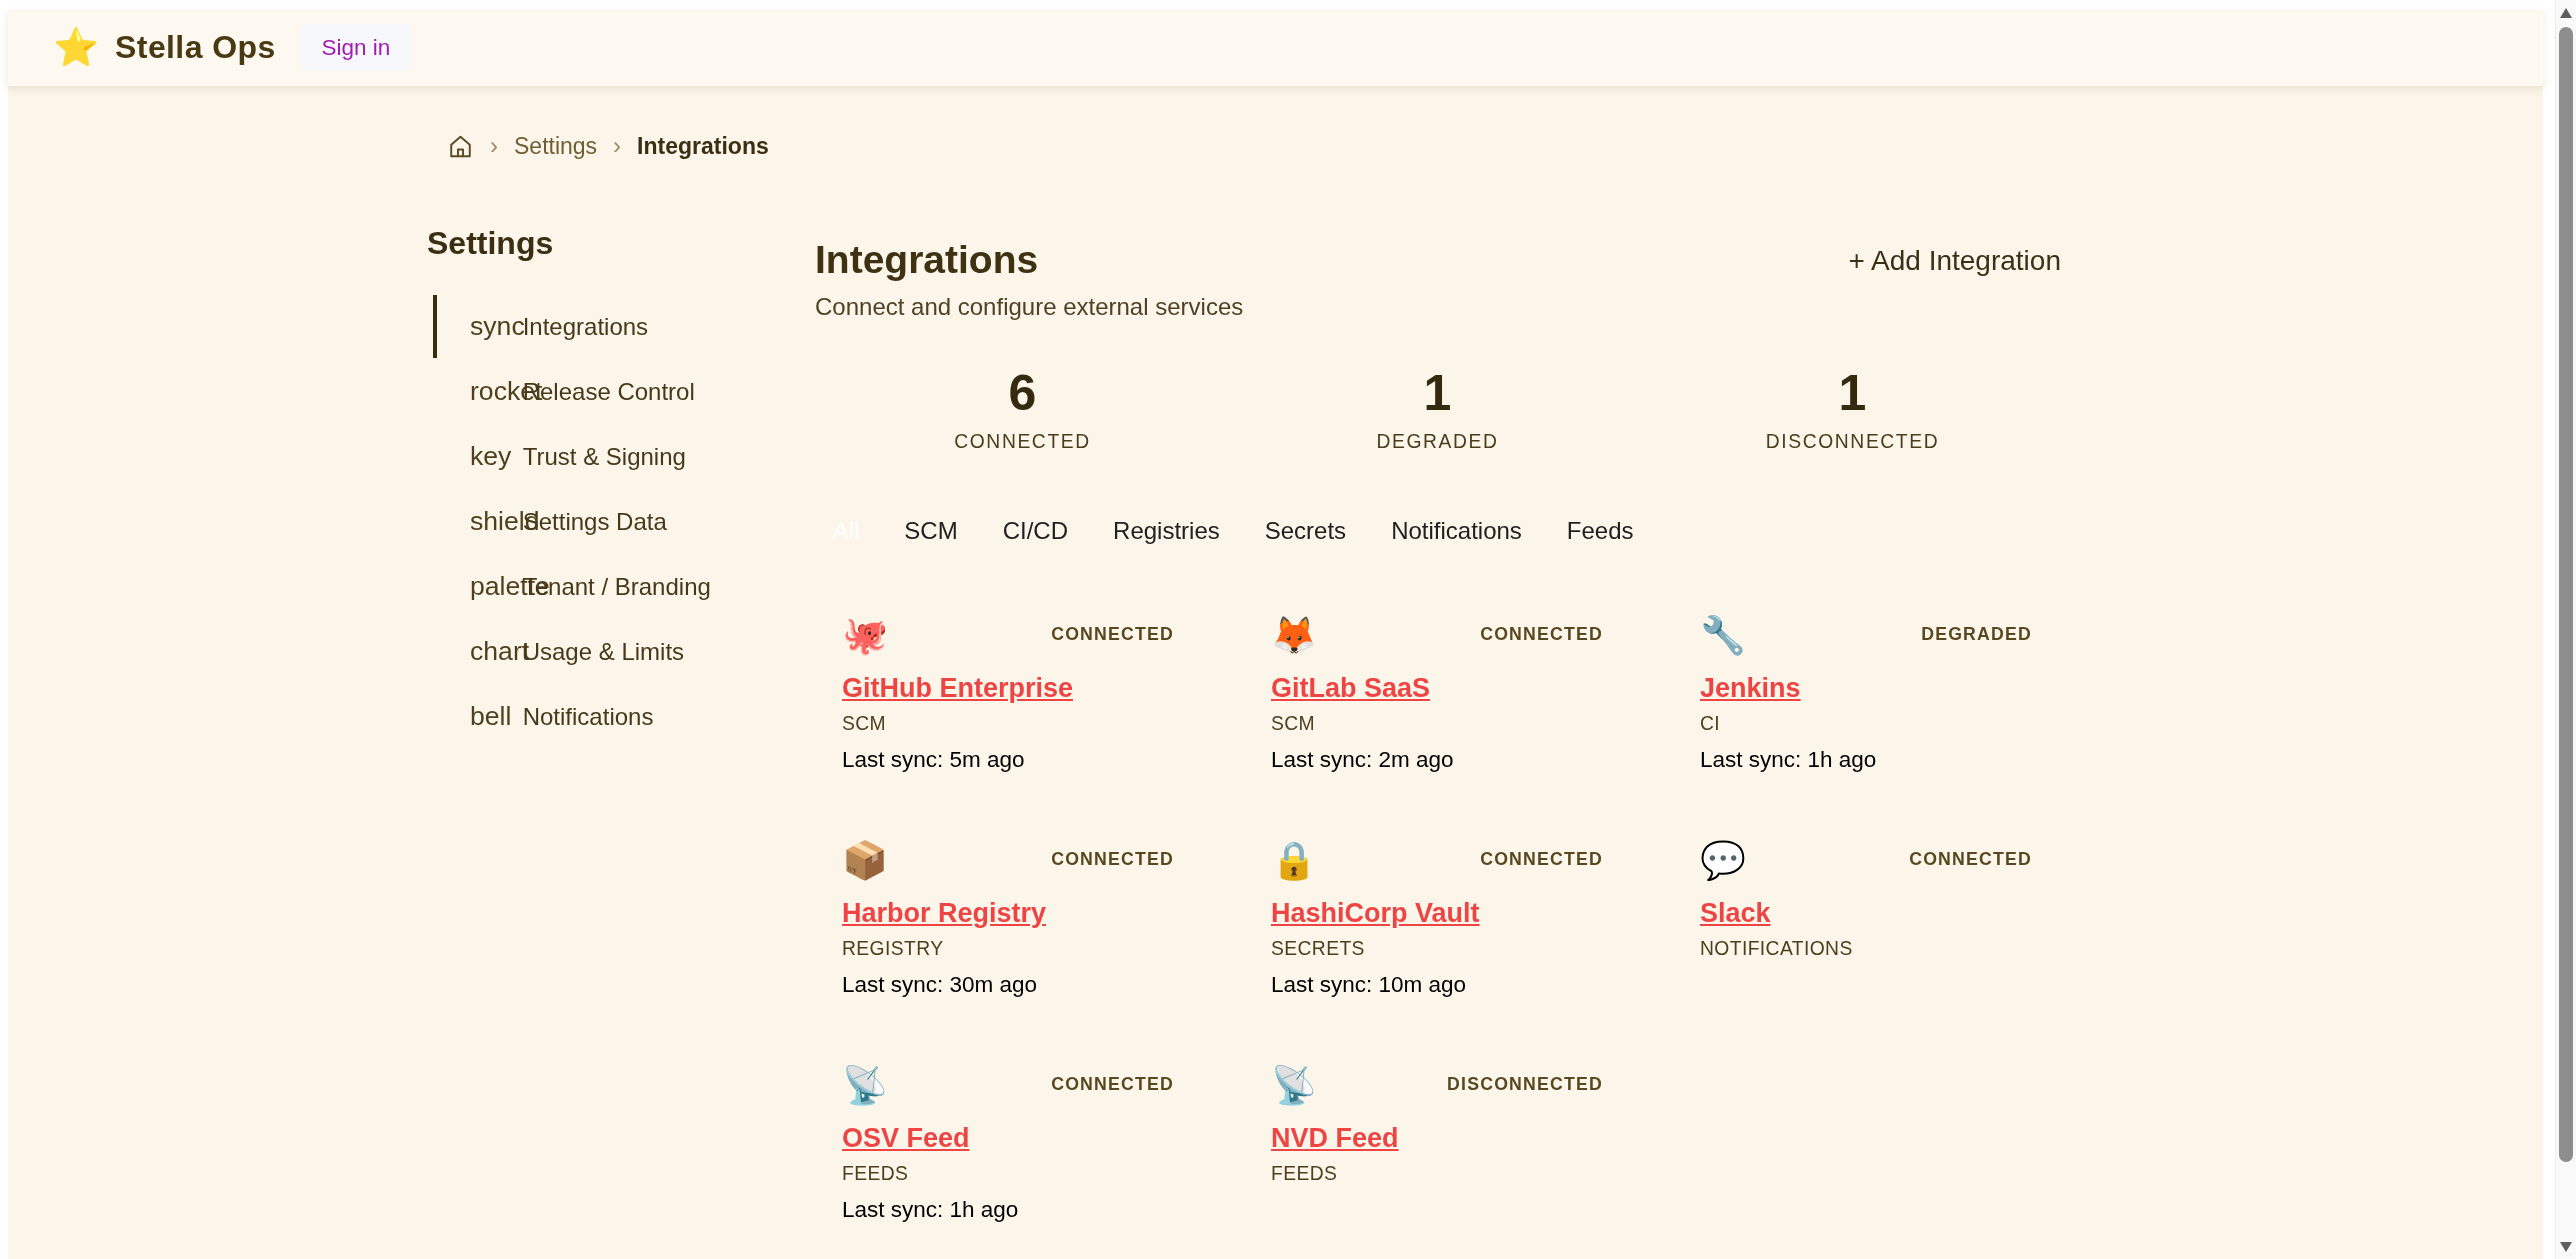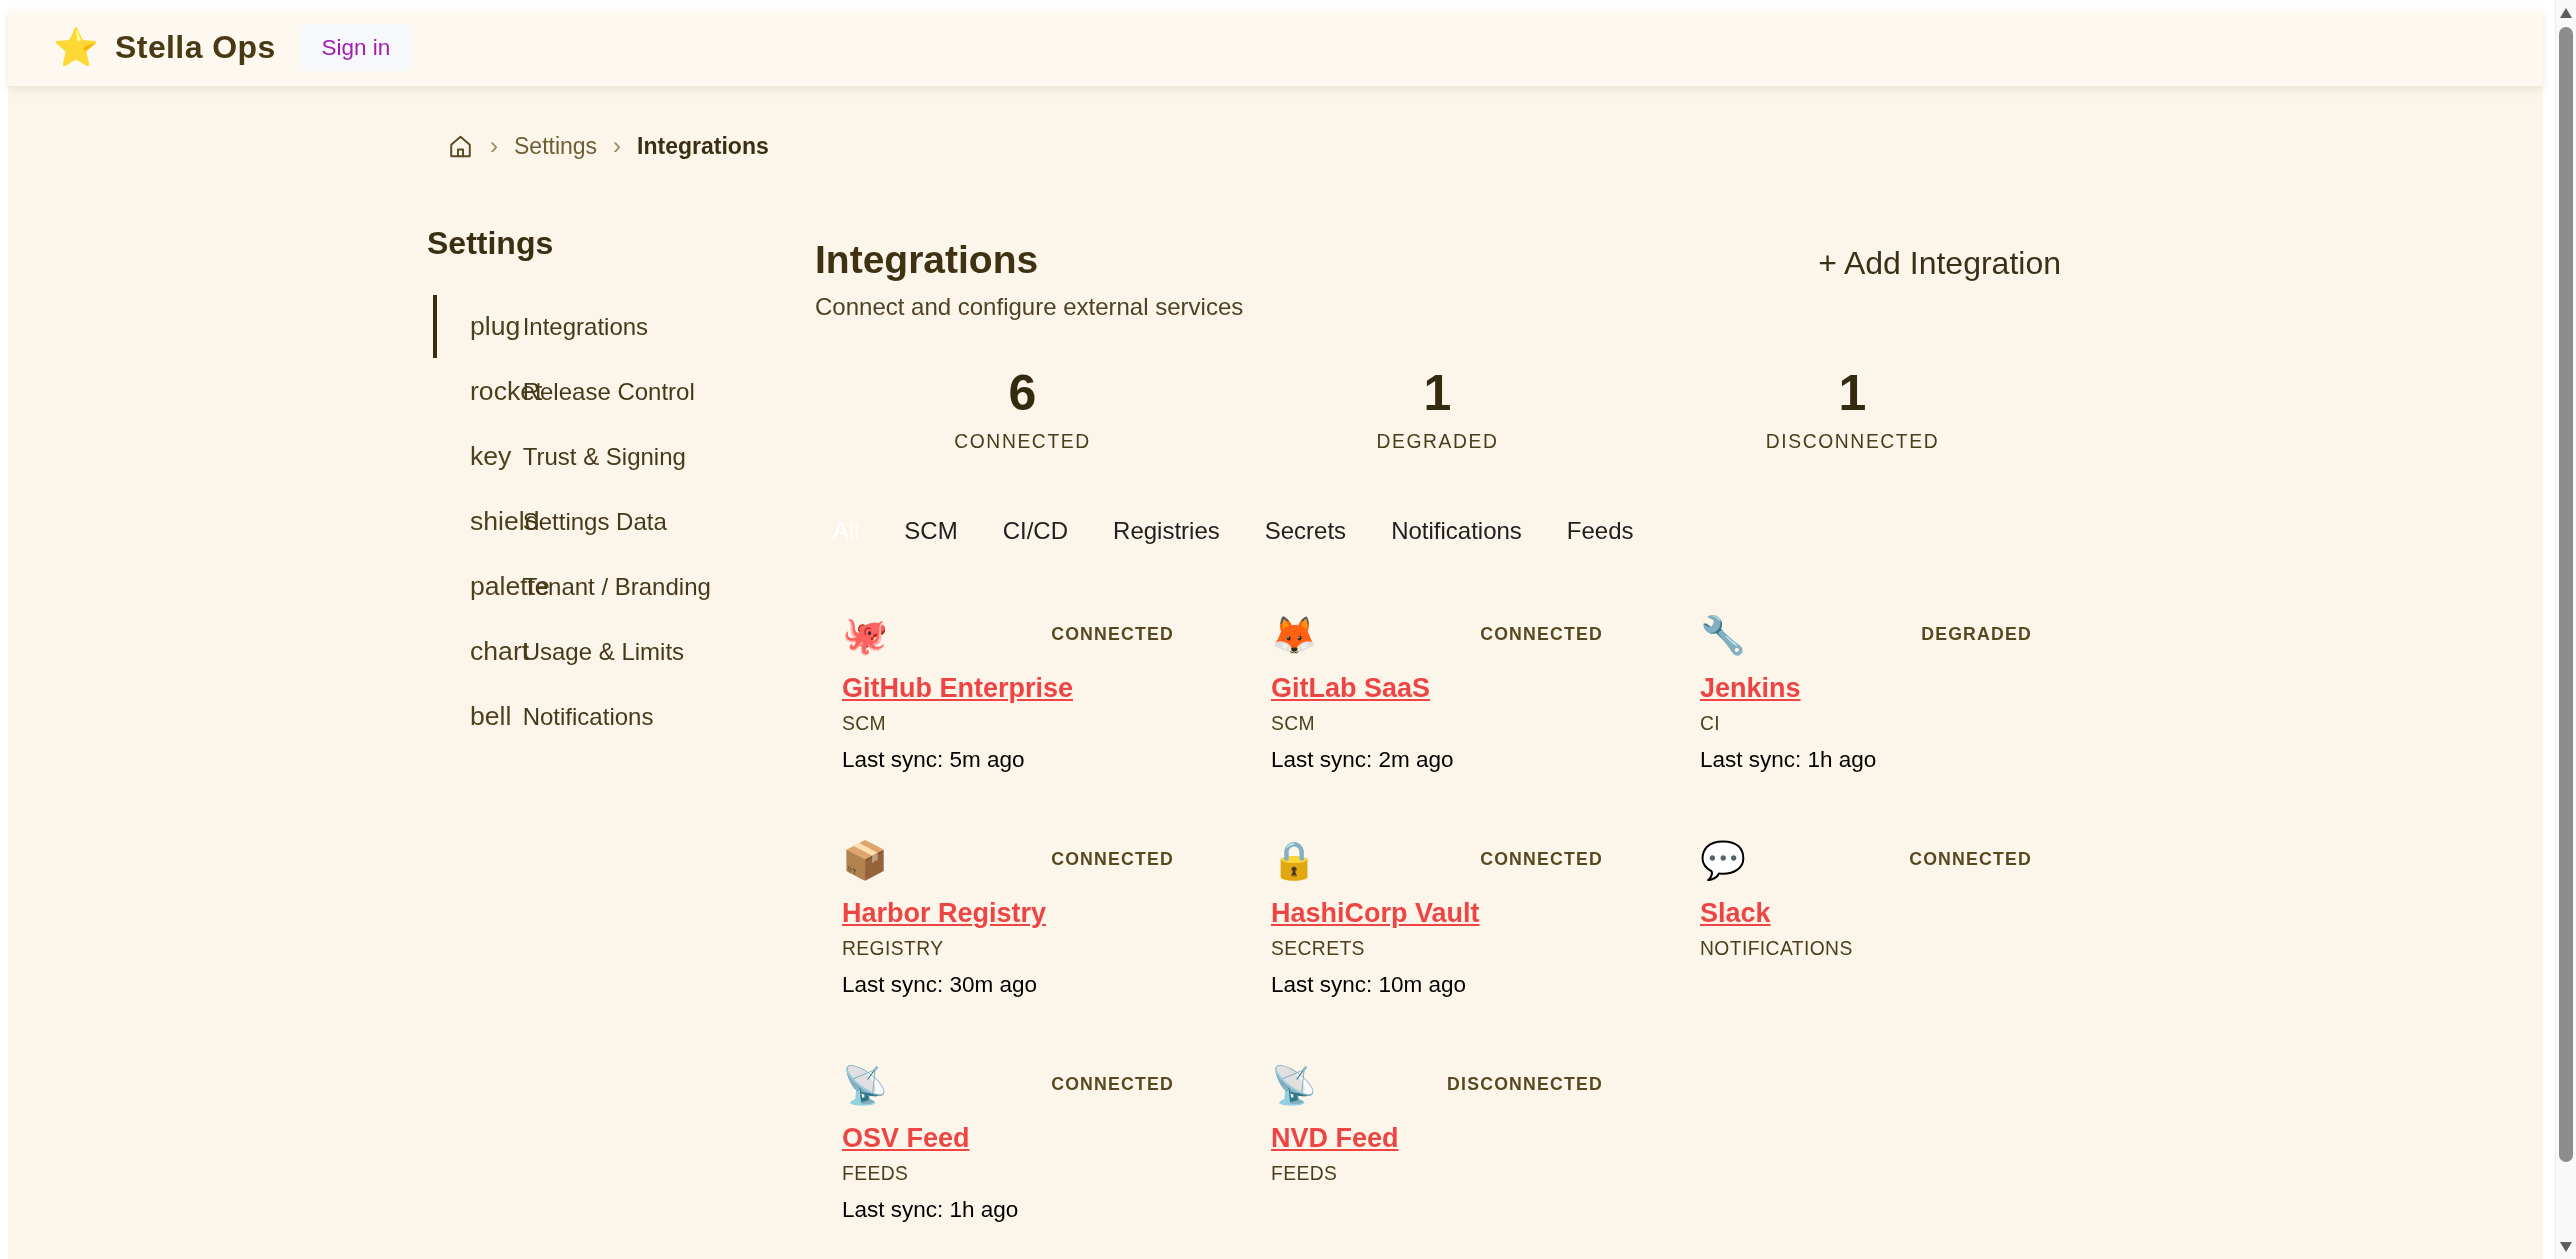--- a/index.html
+++ b/index.html
@@ -86,21 +86,21 @@
   }
 
   
   .main { position: absolute; top: 237px; left: 815px; width: 1246px; z-index: 3; }
   .main-header { display: flex; justify-content: space-between; align-items: flex-start; }
   .main-title { font-size: 39px; font-weight: 700; color: #3e3213; line-height: 45px; }
   .main-subtitle { font-size: 24px; color: #4f4124; margin-top: 11.3px; }
   .add-integration {
     background: none; border: none; cursor: pointer;
     font-family: "Liberation Sans", sans-serif;
-    font-size: 32px; color: #3a3016; font-weight: 500;
+    font-size: 28px; color: #3a3016; font-weight: 500;
     margin-top: 8px;
   }
 
   
   .stats { display: grid; grid-template-columns: repeat(3, 415px); margin-top: 47px; text-align: center; }
   .stat-value { font-size: 50px; font-weight: 700; color: #342a0f; line-height: 50px; }
   .stat-label { font-size: 19.3px; letter-spacing: 1.6px; color: #4a3d1c; margin-top: 13px; }
 
   
   .tabs { display: flex; gap: 45px; margin-top: 64px; padding-left: 17.7px; font-size: 24px; color: #202020; }
@@ -173,21 +173,21 @@
   <span class="crumb-sep">›</span>
   <span class="crumb-link">Settings</span>
   <span class="crumb-sep">›</span>
   <span class="crumb-current">Integrations</span>
 </nav>
 
 <aside class="sidebar">
   <h2 class="sidebar-title">Settings</h2>
   <ul class="nav-list" id="sidebar-list">
       <li class="nav-item active">
-        <span class="icon-word">plug</span>
+        <span class="icon-word">sync</span>
         <span class="nav-label">Integrations</span>
       </li>
       <li class="nav-item">
         <span class="icon-word">rocket</span>
         <span class="nav-label">Release Control</span>
       </li>
       <li class="nav-item">
         <span class="icon-word">key</span>
         <span class="nav-label">Trust &amp; Signing</span>
       </li>

